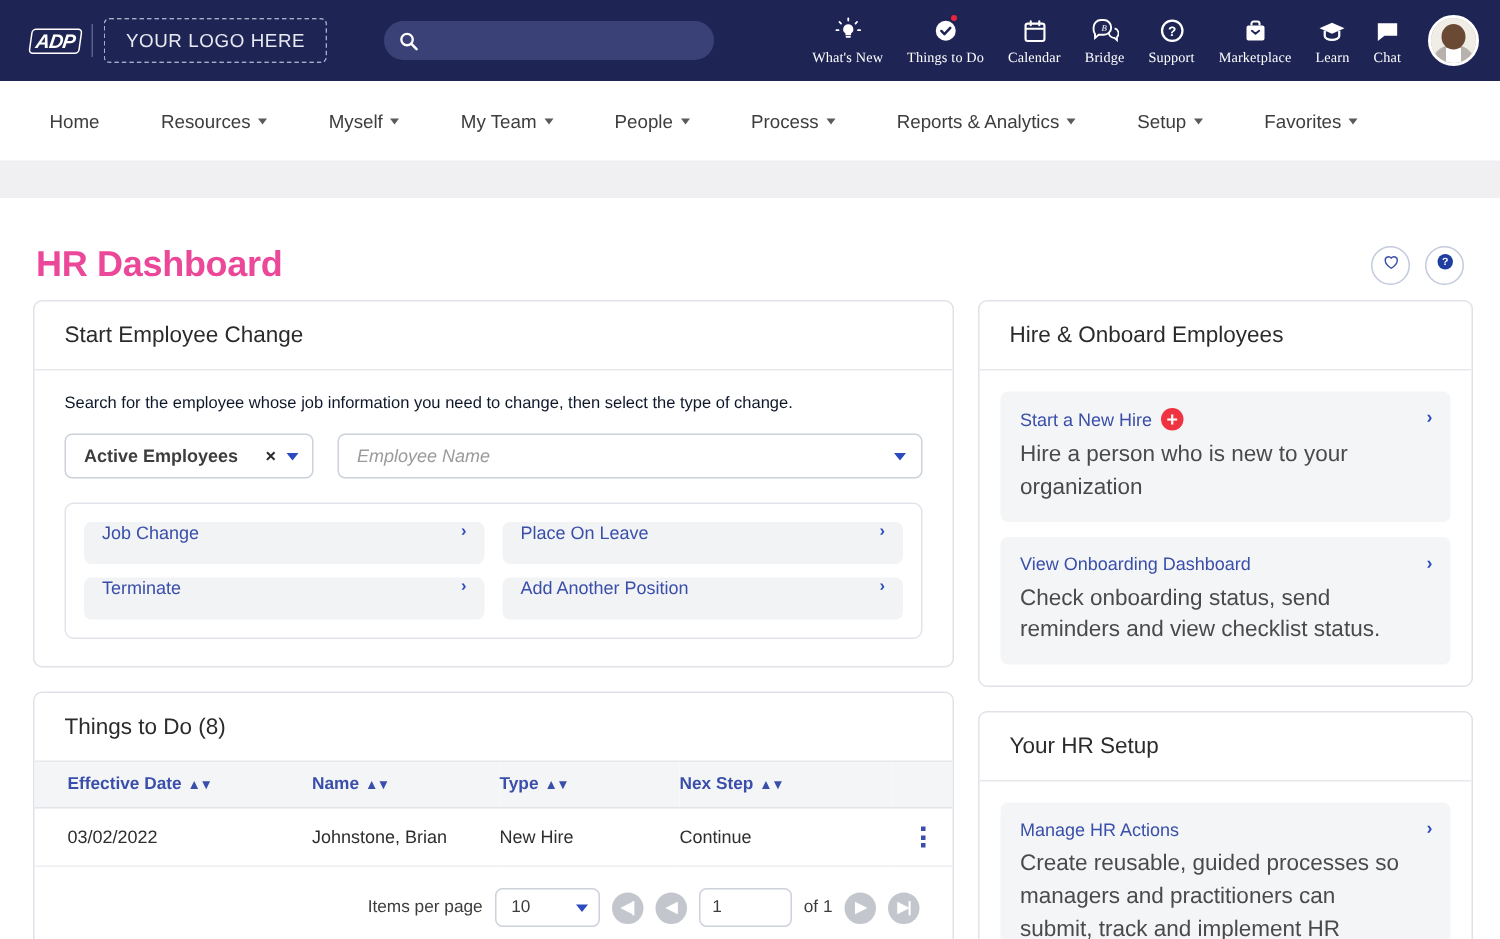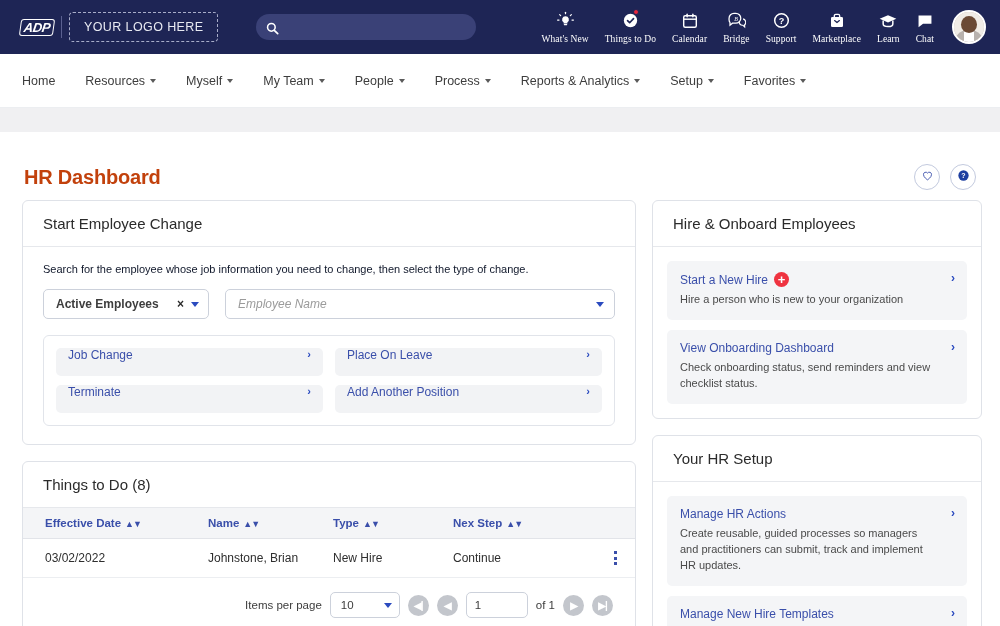--- a/index.html
+++ b/index.html
@@ -108,38 +108,39 @@
     background: #ffffff;
     display: flex; align-items: center;
     padding-left: 22px;
     border-bottom: 1px solid #eceef1;
   }
   .mainnav-item {
     font-size: 12.5px; color: #3d3d3d;
     margin-right: 30px; cursor: pointer;
     display: flex; align-items: center; gap: 5px;
     white-space: nowrap;
+    margin-left: 11px;
   }
   .caret {
     width: 0; height: 0;
     border-left: 3.5px solid transparent;
     border-right: 3.5px solid transparent;
     border-top: 4.5px solid #5a5a5a;
   }
 
   .gray-band { height: 24px; width: 1000px; background: #f0f0f2; }
 
   
   .page-head {
     display: flex; align-items: center;
     padding: 22px 24px 0 24px;
     height: 68px;
   }
   .page-title {
-    font-size: 20px; font-weight: bold; color: #c2410c;
+    font-size: 24px; font-weight: bold; color: #ec4899;
     letter-spacing: -0.2px;
   }
   .page-actions { margin-left: auto; display: flex; gap: 10px; }
   .circle-btn {
     width: 26px; height: 26px; border-radius: 50%;
     border: 1px solid #c3cade;
     display: flex; align-items: center; justify-content: center;
     cursor: pointer; background: #ffffff;
   }
 
@@ -278,21 +279,21 @@
     padding: 11px 13px 12px 13px;
     margin-bottom: 10px;
     position: relative; cursor: pointer;
   }
   .tile:last-child { margin-bottom: 0; }
   .tile-title {
     font-size: 12px; color: #3a4faa;
     display: flex; align-items: center; gap: 6px;
     margin-bottom: 5px;
   }
-  .tile-desc { font-size: 11px; color: #4a4a4a; line-height: 1.45; padding-right: 16px; }
+  .tile-desc { font-size: 15px; color: #4a4a4a; line-height: 1.45; padding-right: 16px; }
   .tile-arr {
     position: absolute; right: 12px; top: 10px;
     color: #2b4bbf; font-weight: bold; font-size: 12px;
   }
   .plus-badge {
     width: 15px; height: 15px; border-radius: 50%;
     background: #ef3340; color: #ffffff;
     display: inline-flex; align-items: center; justify-content: center;
     font-size: 13px; font-weight: bold; line-height: 1;
     flex: none;

